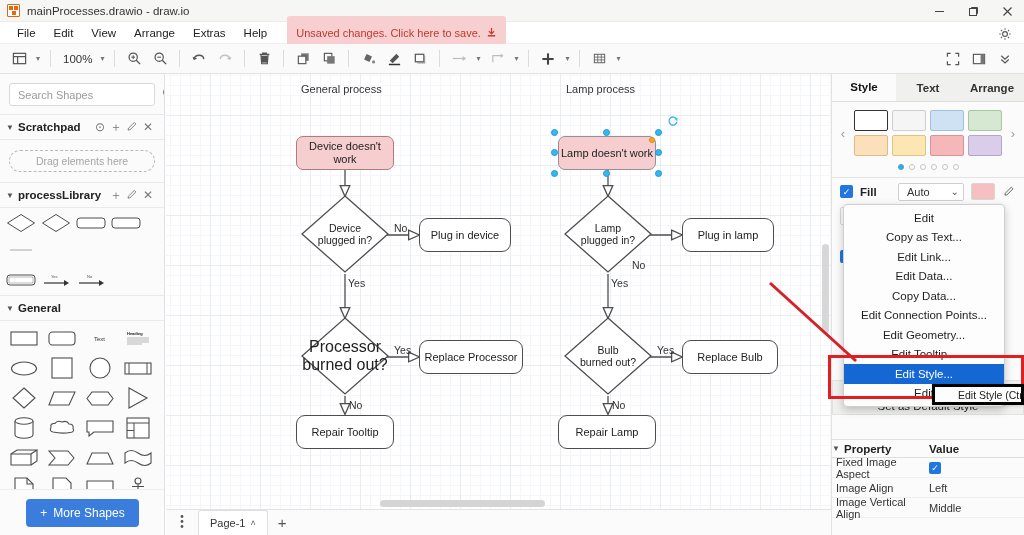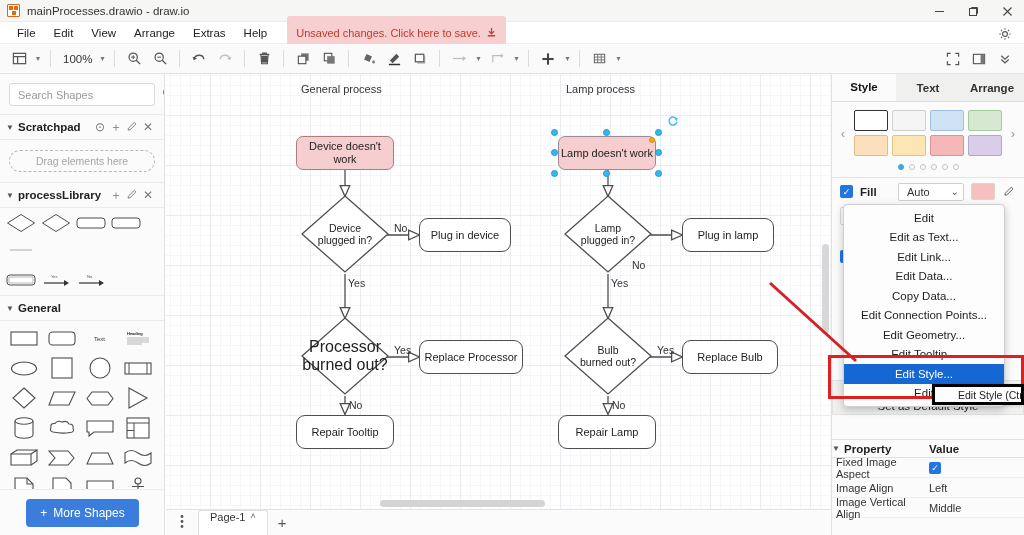--- a/index.html
+++ b/index.html
@@ -144,21 +144,21 @@
   }
   
   #bottombar{
     position:absolute; left:166px; bottom:0; width:665px; height:26px;
     background:#fbfbfb; border-top:1px solid #e2e2e2;
     display:flex; align-items:center; padding-left:8px;
   }
   #pagemenu{ width:16px; text-align:center; color:#555; letter-spacing:0; font-size:11px;}
   #pagetab{
     margin-left:8px; background:#fff; border:1px solid #e0e0e0; border-bottom:none;
-    height:25px; display:flex; gap:5px; padding:0 11px;
+    height:25px; display:flex; align-items:center; gap:5px; padding:0 11px;
     font-size:11px; color:#333; border-radius:3px 3px 0 0;
   }
   #addpage{ margin-left:10px; color:#555; font-size:15px; }
   
   #rightpanel{
     position:absolute; right:0; top:74px; width:193px; height:461px;
     background:#fbfbfb; border-left:1px solid #e2e2e2; overflow:hidden;
   }
   #rtabs{ display:flex; height:28px; border-bottom:1px solid #ddd; background:#7dd3fc;}
   .rtab{
@@ -893,21 +893,21 @@
     <div class="sbtn">Copy Style</div>
     <div class="sbtn">Paste Style</div>
   </div>
   <div class="sbrow">
     <div class="sbtn">Set as Default Style</div>
   </div>
 </div>
 
 <div id="ctxmenu">
   <div class="ctxitem">Edit</div>
-  <div class="ctxitem">Edit as Text...</div>
+  <div class="ctxitem">Copy as Text...</div>
   <div class="ctxitem">Edit Link...</div>
   <div class="ctxitem">Edit Data...</div>
   <div class="ctxitem">Copy Data...</div>
   <div class="ctxitem">Edit Connection Points...</div>
   <div class="ctxitem">Edit Geometry...</div>
   <div class="ctxitem">Edit Tooltip...</div>
   <div class="ctxitem sel">Edit Style...</div>
   <div class="ctxitem">Edit</div>
 </div>
 

